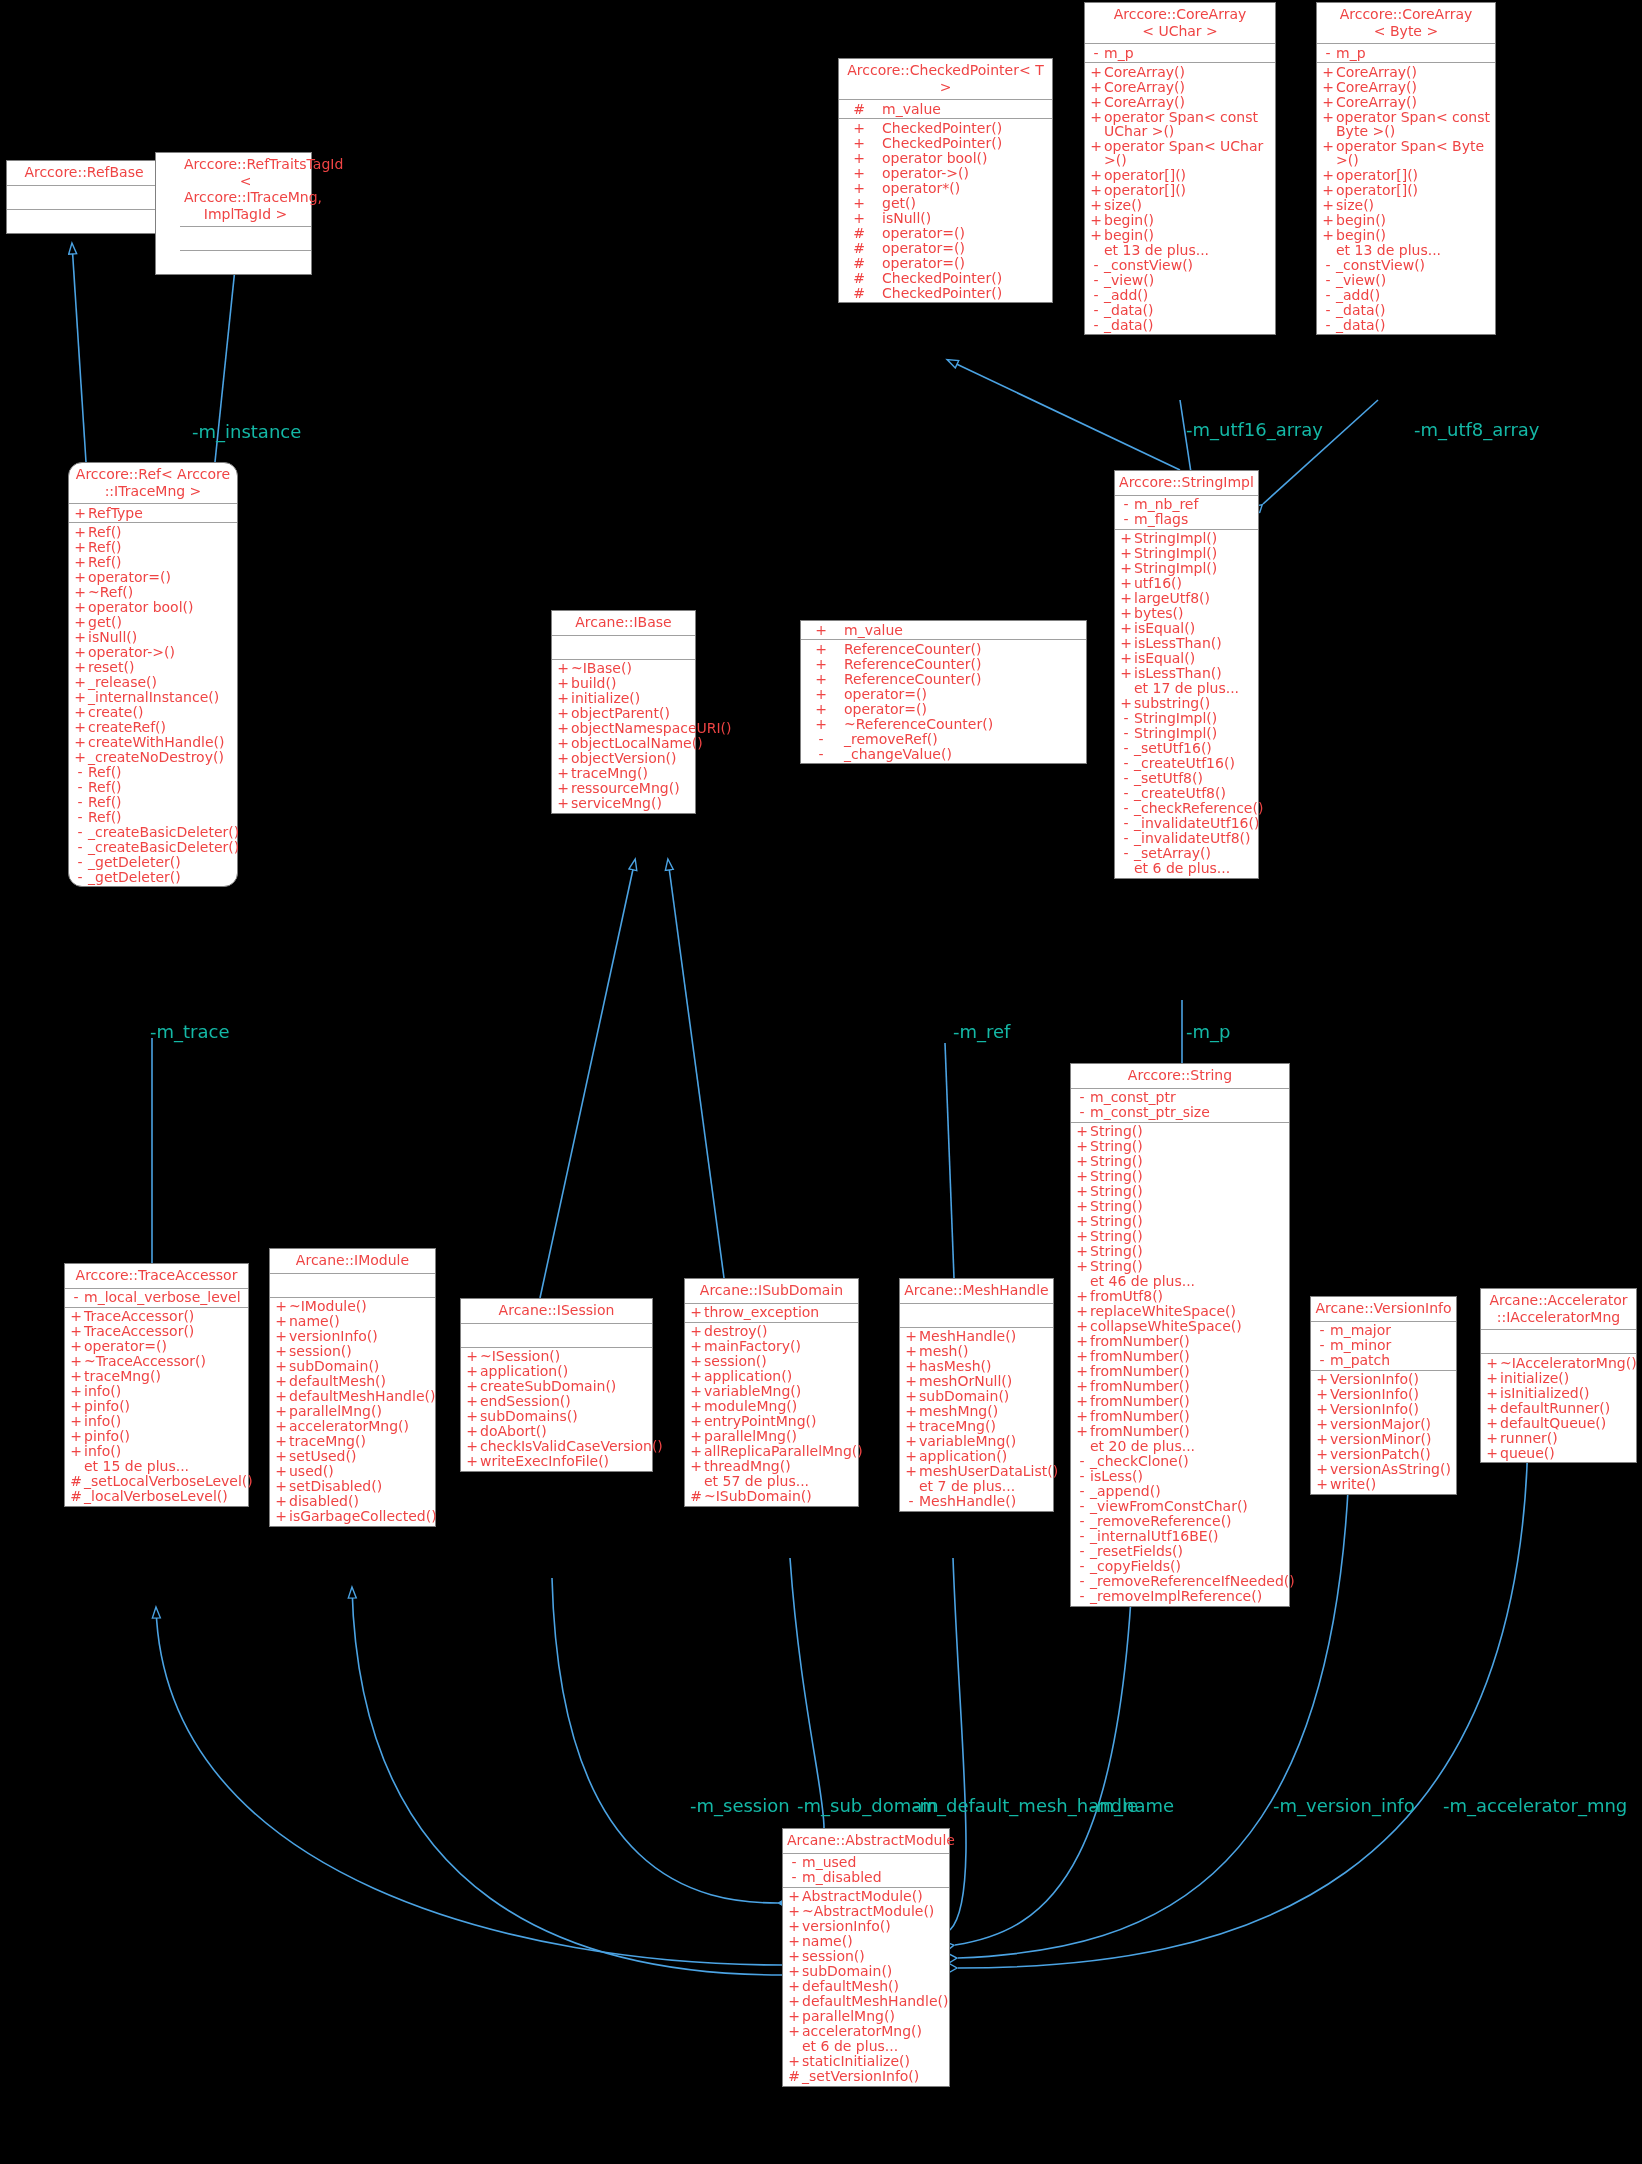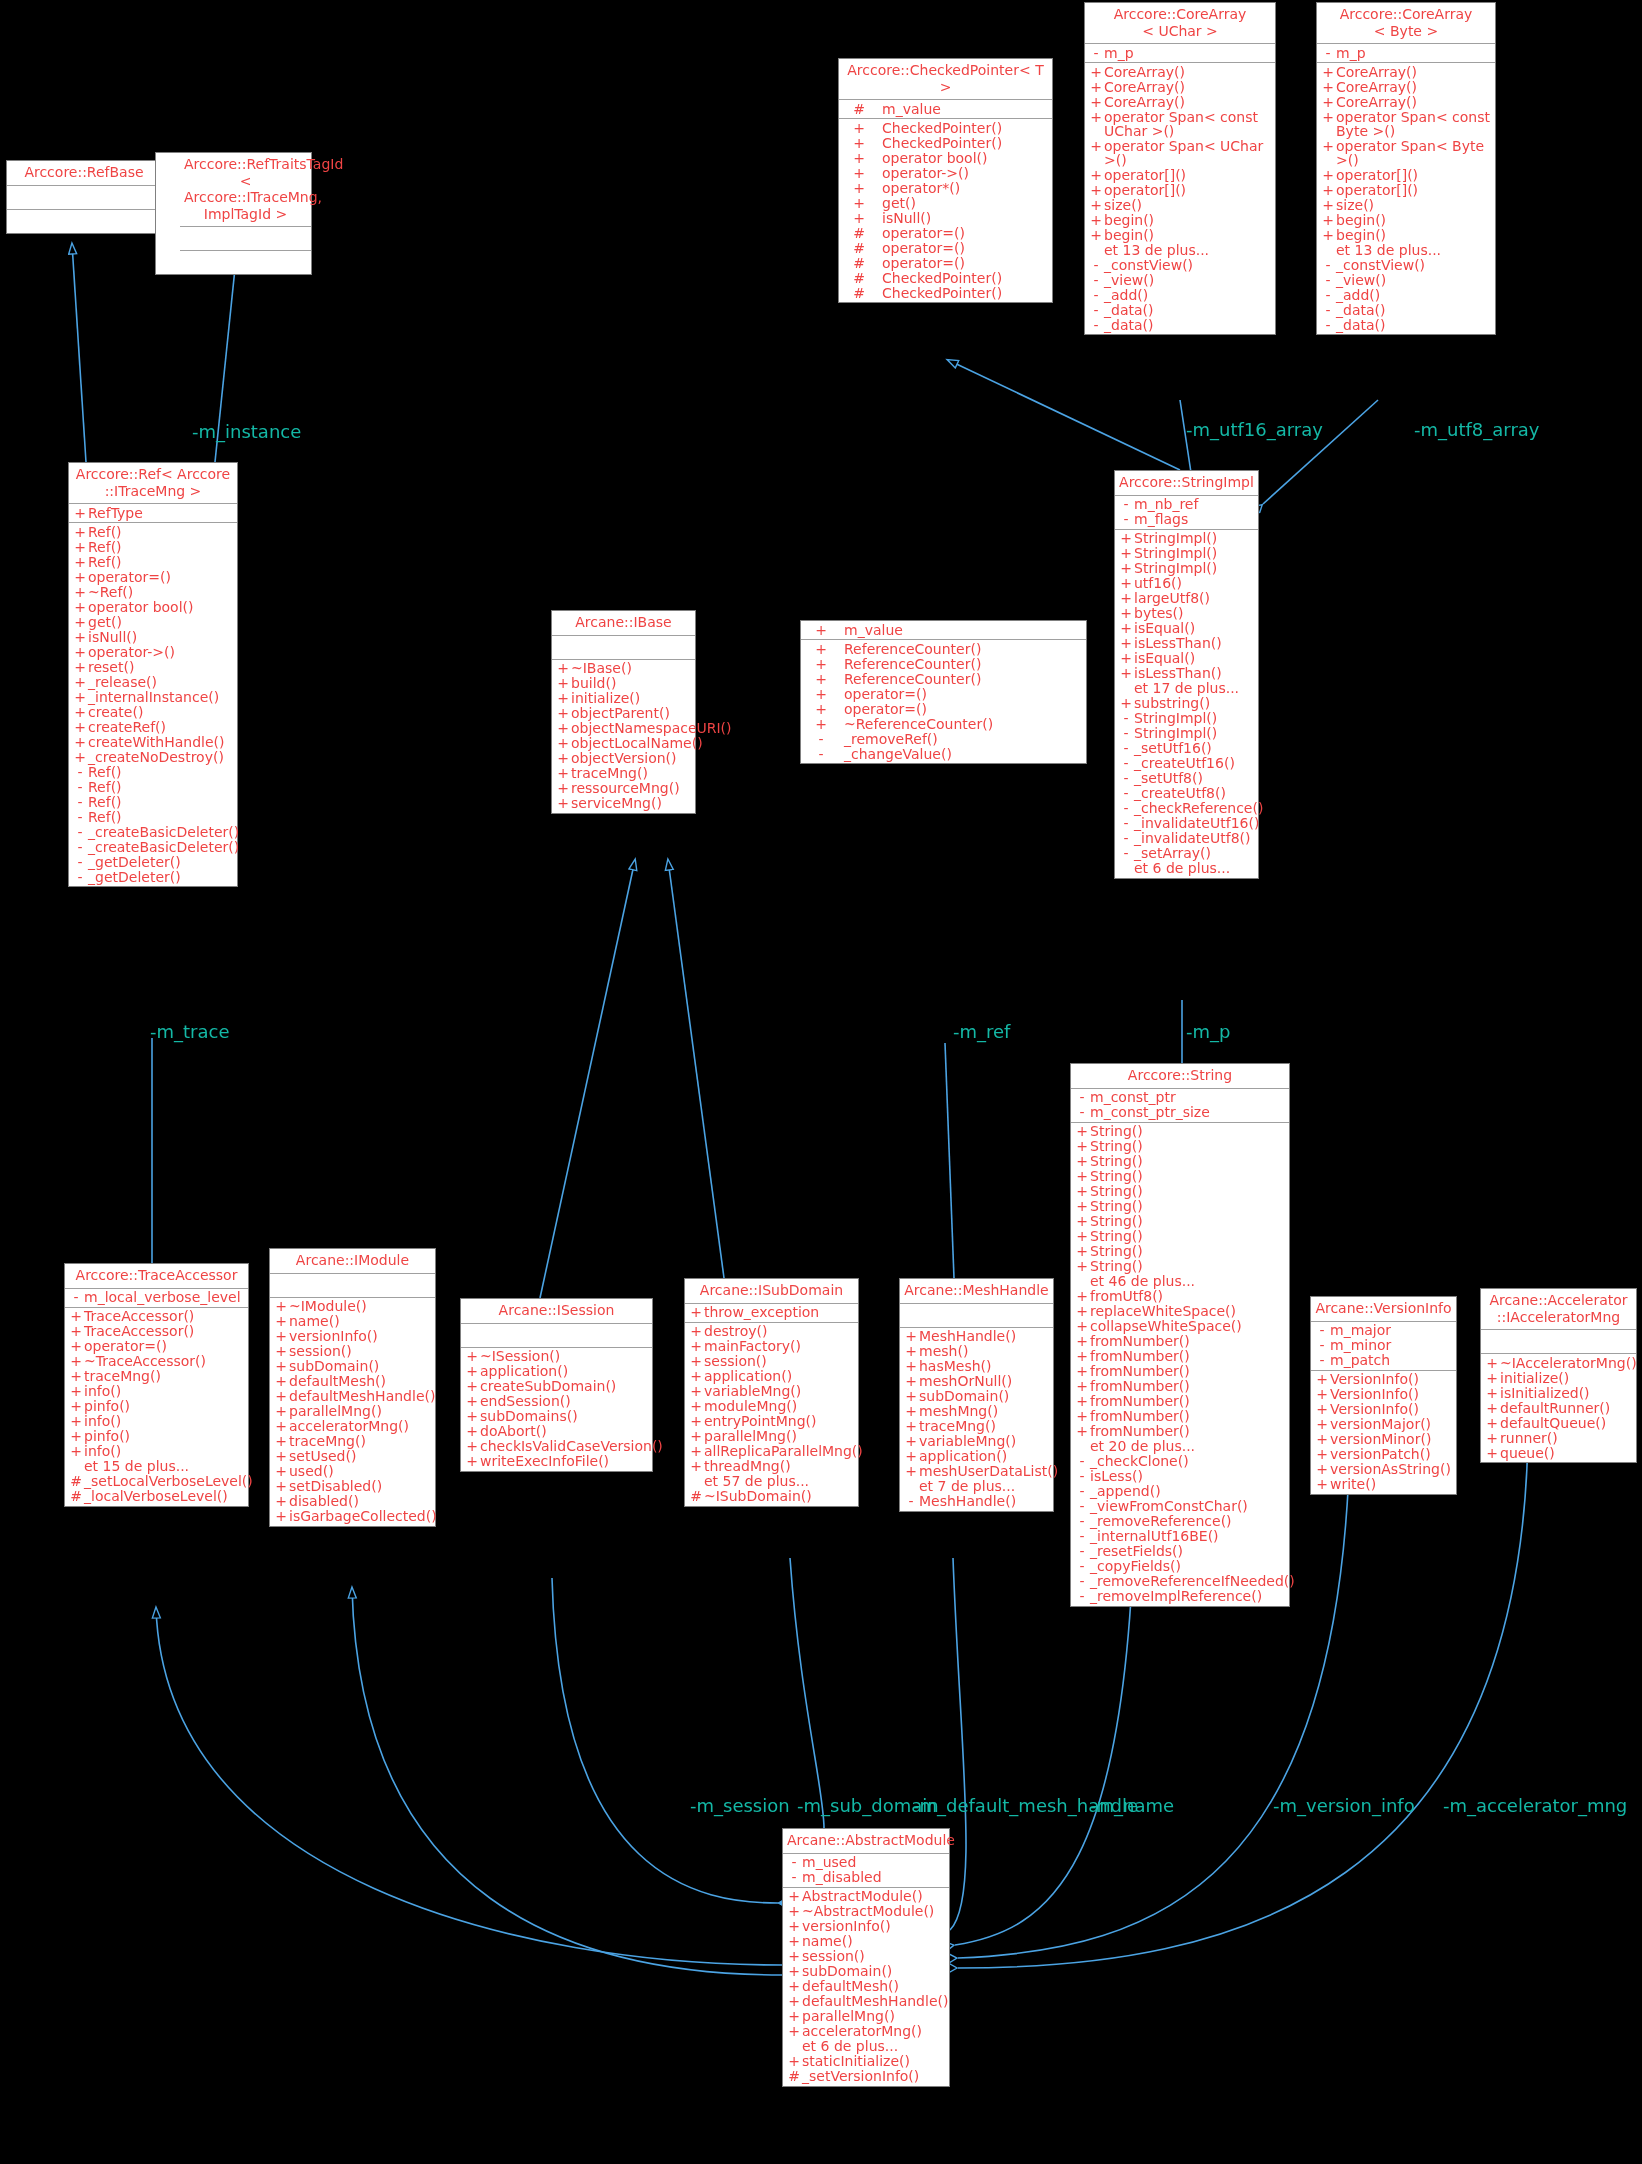--- a/index.html
+++ b/index.html
@@ -120,21 +120,21 @@
       <div class="sect empty"></div>
       <div class="sect empty"></div>
     </div>
     <div class="node" style="left: 155px; top: 152px; width: 157px; padding-left: 24px;">
       <div class="title">Arccore::RefTraitsTagId
 &lt; Arccore::ITraceMng,
 ImplTagId &gt;</div>
       <div class="sect empty"></div>
       <div class="sect empty"></div>
     </div>
-    <div class="node" style="left: 68px; top: 462px; width: 170px;">
+    <div class="node" style="left: 68px; top: 462px; width: 170px; border-radius: 14px;">
       <div class="title">Arccore::Ref&lt; Arccore
 ::ITraceMng &gt;</div>
       <div class="sect">
         <div class="row"><span class="vis">+</span><span class="nm">RefType</span></div>
       </div>
       <div class="sect">
         <div class="row"><span class="vis">+</span><span class="nm">Ref()</span></div>
         <div class="row"><span class="vis">+</span><span class="nm">Ref()</span></div>
         <div class="row"><span class="vis">+</span><span class="nm">Ref()</span></div>
         <div class="row"><span class="vis">+</span><span class="nm">operator=()</span></div>

